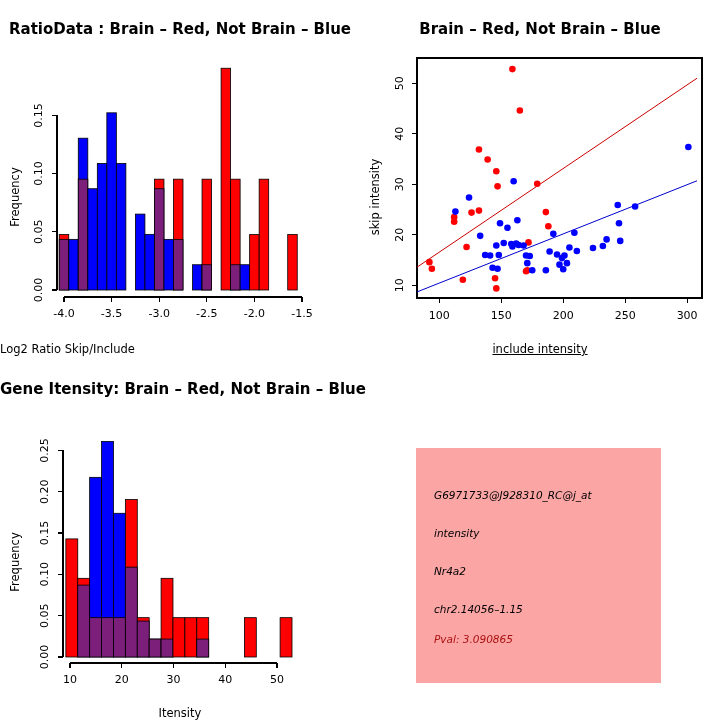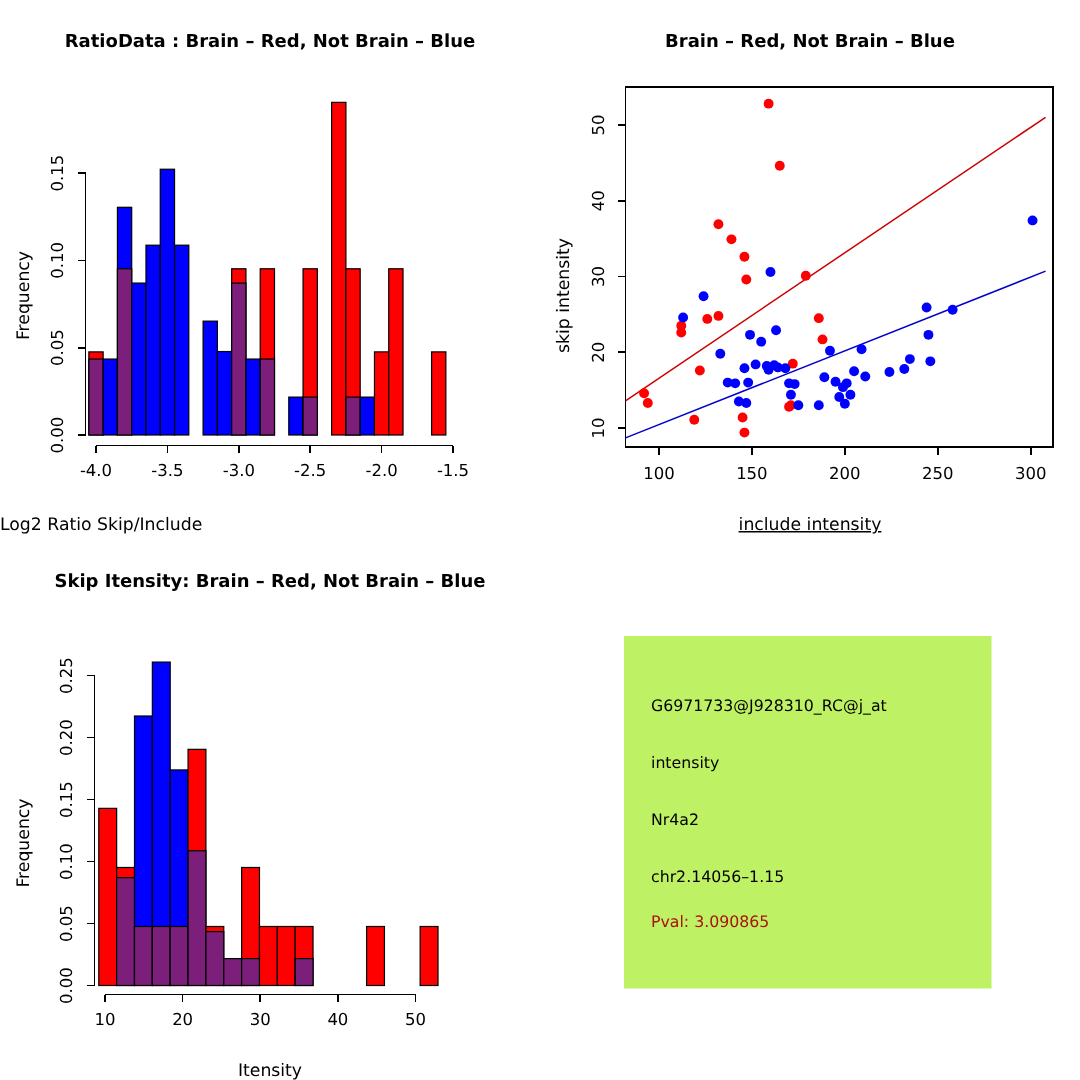--- a/index.html
+++ b/index.html
@@ -1,19 +1,19 @@
 <!DOCTYPE html>
 <html><head>
 <meta charset="utf-8">
 <style>
   html,body{margin:0;padding:0;background:#ffffff;}
   body{width:720px;height:720px;font-family:"DejaVu Sans",sans-serif;color:#000;}
   #page{position:relative;width:720px;height:720px;overflow:hidden;background:#fff;}
   .panel{position:absolute;}
-  .ttl{position:absolute;text-align:center;font-weight:bold;font-size:12px;
+  .ttl{position:absolute;text-align:center;font-weight:bold;font-size:15px;
        font-family:"DejaVu Sans",sans-serif;white-space:nowrap;}
   .axlab{position:absolute;font-size:11.5px;font-family:"DejaVu Sans",sans-serif;
          white-space:nowrap;}
   .ylabel{position:absolute;font-size:11.5px;font-family:"DejaVu Sans",sans-serif;
           white-space:nowrap;transform-origin:center center;transform:rotate(-90deg);}
   svg{display:block;}
   .infobox{position:absolute;box-sizing:border-box;}
   .infotext{position:absolute;font-size:10.5px;font-family:"DejaVu Sans",sans-serif;
             white-space:nowrap;color:#000;}
   .infotext.pval{color:#aa1111;}
@@ -176,21 +176,21 @@
         <line x1="203.21739130434784" y1="298" x2="203.21739130434784" y2="303" stroke="#000" stroke-width="1.1" shape-rendering="crispEdges"></line>
         <text x="203.21739130434784" y="319" font-family="&quot;DejaVu Sans&quot;, sans-serif" font-size="11" fill="#000" text-anchor="middle">200</text>
         <line x1="265.17391304347825" y1="298" x2="265.17391304347825" y2="303" stroke="#000" stroke-width="1.1" shape-rendering="crispEdges"></line>
         <text x="265.17391304347825" y="319" font-family="&quot;DejaVu Sans&quot;, sans-serif" font-size="11" fill="#000" text-anchor="middle">250</text>
         <line x1="327.1304347826087" y1="298" x2="327.1304347826087" y2="303" stroke="#000" stroke-width="1.1" shape-rendering="crispEdges"></line>
         <text x="327.1304347826087" y="319" font-family="&quot;DejaVu Sans&quot;, sans-serif" font-size="11" fill="#000" text-anchor="middle">300</text>
       </svg>
   </div>
 
   <div class="panel" style="left:0;top:360px;width:360px;height:360px;">
-    <div class="ttl" style="left:0;top:20px;width:360px;">Skip Itensity: Brain – Red, Not Brain – Blue</div>
+    <div class="ttl" style="left:0;top:20px;width:360px;">Gene Itensity: Brain – Red, Not Brain – Blue</div>
     <div class="ylabel" style="left:-35px;top:195px;width:100px;text-align:center;">Frequency</div>
     <div class="axlab" style="left:0;top:346px;width:360px;text-align:center;">Itensity</div>
     <svg id="svg-gene" width="360" height="360" style="position:absolute;left:0;top:0;">
         <rect x="65.86" y="178.90528301886792" width="11.902500000000003" height="118.09471698113208" fill="#FF0000" stroke="#000" stroke-width="0.8"></rect>
         <rect x="77.7625" y="218.32528301886794" width="11.902500000000003" height="78.67471698113206" fill="#FF0000" stroke="#000" stroke-width="0.8"></rect>
         <rect x="77.7625" y="225.10188679245283" width="11.902500000000003" height="71.89811320754717" fill="#7B1F7B" stroke="#000" stroke-width="0.8"></rect>
         <rect x="89.665" y="117.33735849056603" width="11.902500000000003" height="179.66264150943397" fill="#0000FF" stroke="#000" stroke-width="0.8"></rect>
         <rect x="89.665" y="257.66264150943397" width="11.902500000000003" height="39.33735849056603" fill="#7B1F7B" stroke="#000" stroke-width="0.8"></rect>
         <rect x="101.56750000000001" y="81.38830188679245" width="11.90249999999999" height="215.61169811320755" fill="#0000FF" stroke="#000" stroke-width="0.8"></rect>
         <rect x="101.56750000000001" y="257.66264150943397" width="11.90249999999999" height="39.33735849056603" fill="#7B1F7B" stroke="#000" stroke-width="0.8"></rect>
@@ -230,21 +230,21 @@
         <text x="121.75" y="323" font-family="&quot;DejaVu Sans&quot;, sans-serif" font-size="11" fill="#000" text-anchor="middle">20</text>
         <line x1="173.5" y1="303" x2="173.5" y2="308" stroke="#000" stroke-width="1.1" shape-rendering="crispEdges"></line>
         <text x="173.5" y="323" font-family="&quot;DejaVu Sans&quot;, sans-serif" font-size="11" fill="#000" text-anchor="middle">30</text>
         <line x1="225.25" y1="303" x2="225.25" y2="308" stroke="#000" stroke-width="1.1" shape-rendering="crispEdges"></line>
         <text x="225.25" y="323" font-family="&quot;DejaVu Sans&quot;, sans-serif" font-size="11" fill="#000" text-anchor="middle">40</text>
         <line x1="277" y1="303" x2="277" y2="308" stroke="#000" stroke-width="1.1" shape-rendering="crispEdges"></line>
         <text x="277" y="323" font-family="&quot;DejaVu Sans&quot;, sans-serif" font-size="11" fill="#000" text-anchor="middle">50</text>
       </svg>
   </div>
 
-  <div class="infobox" style="left:416px;top:424px;width:245px;height:235px;background:#bef264;">
+  <div class="infobox" style="left:416px;top:448px;width:245px;height:235px;background:#fca5a5;font-style:italic;">
     <div class="infotext" style="left:18px;top:41px;">G6971733@J928310_RC@j_at</div>
     <div class="infotext" style="left:18px;top:79px;">intensity</div>
     <div class="infotext" style="left:18px;top:117px;">Nr4a2</div>
     <div class="infotext" style="left:18px;top:155px;">chr2.14056–1.15</div>
     <div class="infotext pval" style="left:18px;top:185px;">Pval: 3.090865</div>
   </div>
 
 </div>
 
 </body></html>

